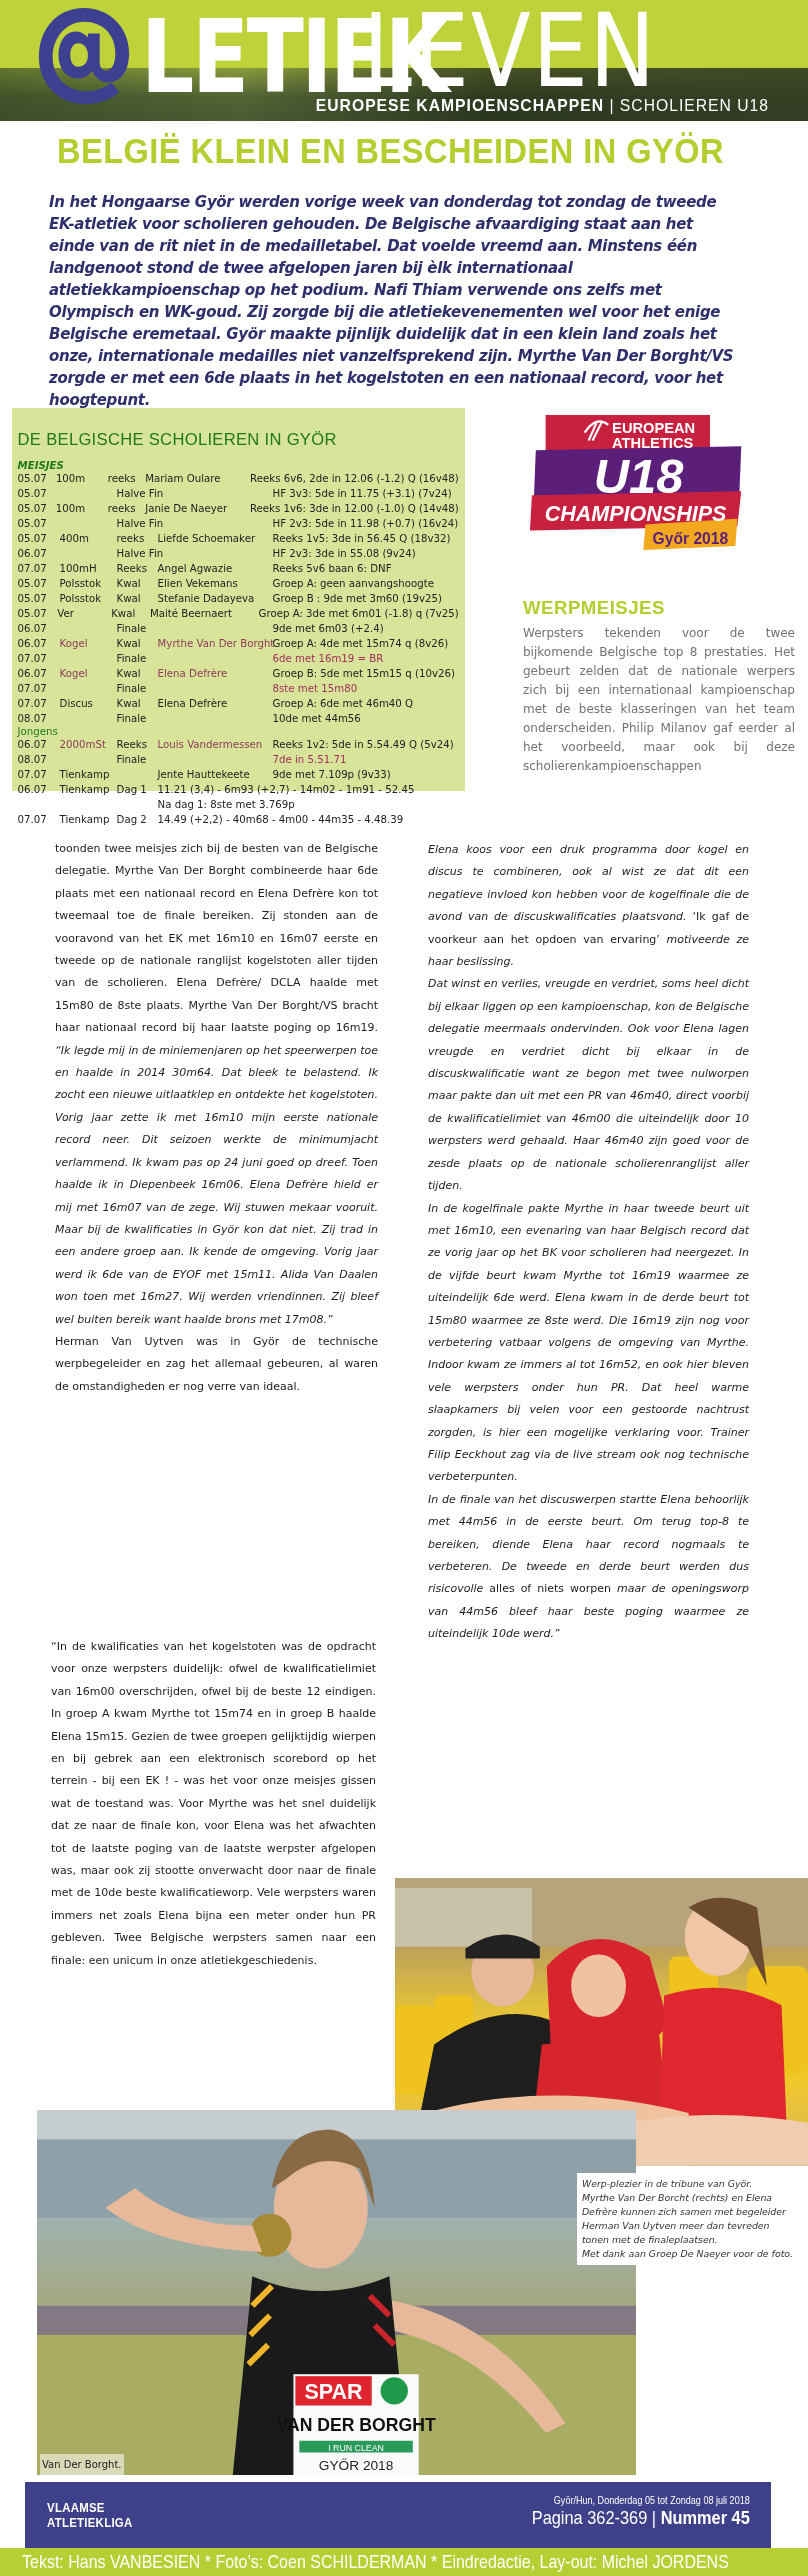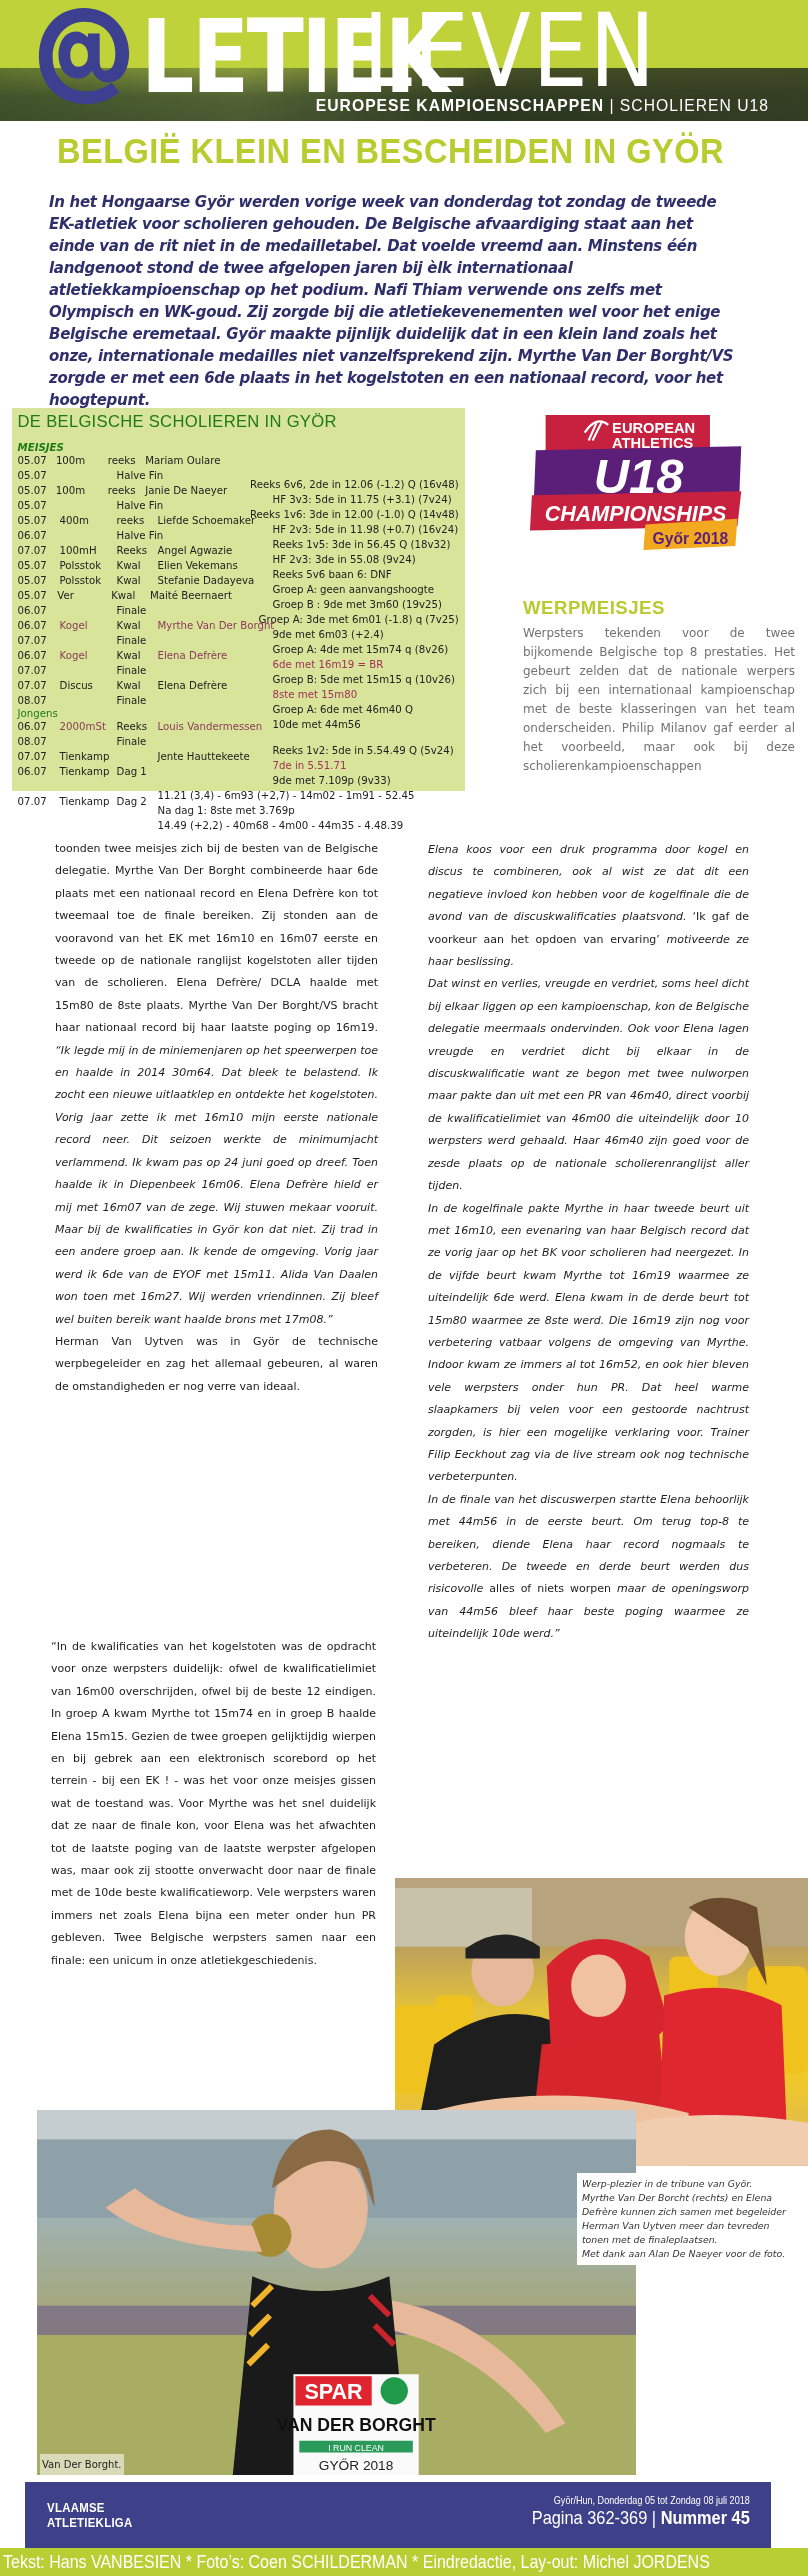--- a/index.html
+++ b/index.html
@@ -14,29 +14,29 @@
   .logo-thin { position:absolute; left:363px; top:0; font-family:"DejaVu Sans", sans-serif; font-weight:normal; font-size:102px; color:#fff; letter-spacing:2px; transform:scaleX(.86); transform-origin:left; line-height:1; }
   .mast-sub { position:absolute; right:39px; top:97px; color:#fff; font-family:"Liberation Sans", sans-serif; font-size:15.7px; letter-spacing:1px; font-weight:bold; }
   .mast-sub .thin { font-weight:normal; }
 
   .headline { position:absolute; left:57px; top:131px; font-family:"Liberation Sans", sans-serif; font-size:35px; font-weight:bold; color:#b7cc2e; letter-spacing:0.5px; transform:scaleX(.93); transform-origin:left; }
 
   .intro { position:absolute; left:49px; top:191px; width:685px; font-family:"DejaVu Sans", sans-serif; font-style:italic; font-weight:bold; font-size:15px; line-height:22px; color:#2e2f6b; letter-spacing:-0.3px; }
 
   
   .results { position:absolute; left:11.7px; top:408px; width:453px; height:383px; background:#d8e49a; padding:3.9px 5.9px; font-family:"DejaVu Sans", sans-serif; font-size:10.2px; color:#222; }
-  .results h3 { font-family:"Liberation Sans", sans-serif; font-size:16.6px; font-weight:normal; color:#1f7a14; margin-bottom:9.8px; letter-spacing:0.3px; }
+  .results h3 { font-family:"Liberation Sans", sans-serif; font-size:16.6px; font-weight:normal; color:#1f7a14; margin-bottom:9.8px; letter-spacing:0.3px;margin-top:18px; }
   .results .section { font-style:italic; font-weight:bold; color:#1f7a14; font-size:10.2px; }
   .results .section.plain { font-style:normal; font-weight:normal; }
   .row { display:flex; height:15px; line-height:15px; white-space:nowrap; }
   .c-date { width:42px; }
   .c-event { width:57px; }
   .c-round { width:41px; }
   .c-name { width:115px; }
-  .c-result { flex:1;margin-top:24px; }
+  .c-result { flex:1; }
   .row.hl .c-event, .row.hl .c-name, .row.hl .c-round.hlr { color:#8b3a5a; }
   .row .res-hl { color:#a2305a; }
 
   
   .ealogo { position:absolute; left:528px; top:411px; width:225px; height:145px; }
 
   .werp-title { position:absolute; left:523px; top:597px; font-family:"Liberation Sans", sans-serif; font-size:18.6px; font-weight:bold; color:#b7cc2e; letter-spacing:0.5px; }
   .werp-body { position:absolute; left:523px; top:624px; width:272px; font-family:"DejaVu Sans", sans-serif; font-size:12px; line-height:19px; text-align:justify; color:#737373; }
 
   
@@ -51,21 +51,21 @@
   .photo1 { position:absolute; left:395px; top:1878px; width:413px; height:288px; overflow:hidden; background:linear-gradient(180deg,#c9b58a 0%,#b59a62 20%,#e3c13a 45%,#f0c82a 70%,#d7b560 100%); }
   .photo2 { position:absolute; left:37px; top:2110px; width:599px; height:365px; overflow:hidden; background:linear-gradient(180deg,#8da3a8 0%,#9fb1b0 30%,#a5a87c 55%,#a4ae5a 75%,#9aa658 100%); }
   .caption1 { position:absolute; left:577px; top:2173px; width:231px; background:#fff; padding:3.9px 3.9px 3.9px 4.9px; font-family:"DejaVu Sans", sans-serif; font-style:italic; font-size:9.4px; line-height:14px; color:#333; }
   .caption2 { position:absolute; left:40px; top:2454px; font-family:"DejaVu Sans", sans-serif; font-size:10px; color:#222; background:rgba(255,255,255,.55); padding:5px 2px; }
   .footer-full { position:absolute; left:25.4px; top:2482px; width:746px; height:66px; background:#3e4189; color:#fff; }
   .f-org { position:absolute; left:21.5px; top:18.6px; font-family:"Liberation Sans", sans-serif; font-weight:bold; font-size:12.7px; line-height:15.7px; letter-spacing:0.3px; transform:scaleX(.9); transform-origin:left; }
   .f-meta { position:absolute; right:21.5px; top:12.7px; text-align:right; font-family:"Liberation Sans", sans-serif; }
   .f-date { font-size:10.3px; transform:scaleX(.88); transform-origin:right; display:block; }
   .f-page { font-size:18.6px; transform:scaleX(.88); transform-origin:right; display:block; margin-top:1px; }
   .f-page .num { font-weight:bold; }
-  .credits { position:absolute; left:0; top:2548px; width:808px; height:28px; background:#b8cf33; color:#fff; font-family:"Liberation Sans", sans-serif; font-size:18.6px; line-height:28px; padding-left:3px; white-space:nowrap; letter-spacing:0; }
+  .credits { position:absolute; left:0; top:2548px; width:808px; height:28px; background:#b8cf33; color:#fff; font-family:"Liberation Sans", sans-serif; font-size:18.6px; line-height:28px; padding-left:22px; white-space:nowrap; letter-spacing:0; }
   .credits span { display:inline-block; transform:scaleX(.86); transform-origin:left; }
 </style>
 </head>
 <body>
 
 <div class="masthead">
   <div class="blur"></div>
   <svg class="logo-at" viewBox="0 0 100 108">
     <path d="M50 6 C22 6 4 28 4 56 C4 84 24 104 52 104 C66 104 78 99 86 92 L78 82 C71 88 62 91 52 91 C32 91 18 76 18 56 C18 36 32 20 50 20 C70 20 82 34 82 52 C82 64 78 70 72 70 C68 70 66 66 66 60 L66 32 L54 32 L54 36 C50 32 46 30 42 30 C30 30 24 42 24 54 C24 68 32 78 44 78 C50 78 55 75 58 70 C62 78 68 82 74 82 C88 82 96 70 96 52 C96 26 76 6 50 6 Z M44 42 C50 42 54 47 54 54 C54 62 50 66 44 66 C39 66 36 61 36 54 C36 47 39 42 44 42 Z" fill="#3d3f91"></path>
   </svg>
@@ -345,21 +345,21 @@
     <text x="326" y="368" fill="#222" text-anchor="middle" font-family="Liberation Sans, sans-serif" font-size="14">GYŐR 2018</text>
   </svg>
 </div>
 
 <div class="caption1">
   <div>Werp-plezier in de tribune van Györ.</div>
   <div>Myrthe Van Der Borcht (rechts) en Elena</div>
   <div>Defrère kunnen zich samen met begeleider</div>
   <div>Herman Van Uytven meer dan tevreden</div>
   <div>tonen met de finaleplaatsen.</div>
-  <div>Met dank aan Alan De Naeyer voor de foto.</div>
+  <div>Met dank aan Groep De Naeyer voor de foto.</div>
 </div>
 <div class="caption2">Van Der Borght.</div>
 
 <div class="footer-full">
   <div class="f-org">
     <div>VLAAMSE</div>
     <div>ATLETIEKLIGA</div>
   </div>
   <div class="f-meta">
     <span class="f-date">Györ/Hun, Donderdag 05 tot Zondag 08 juli 2018</span>

